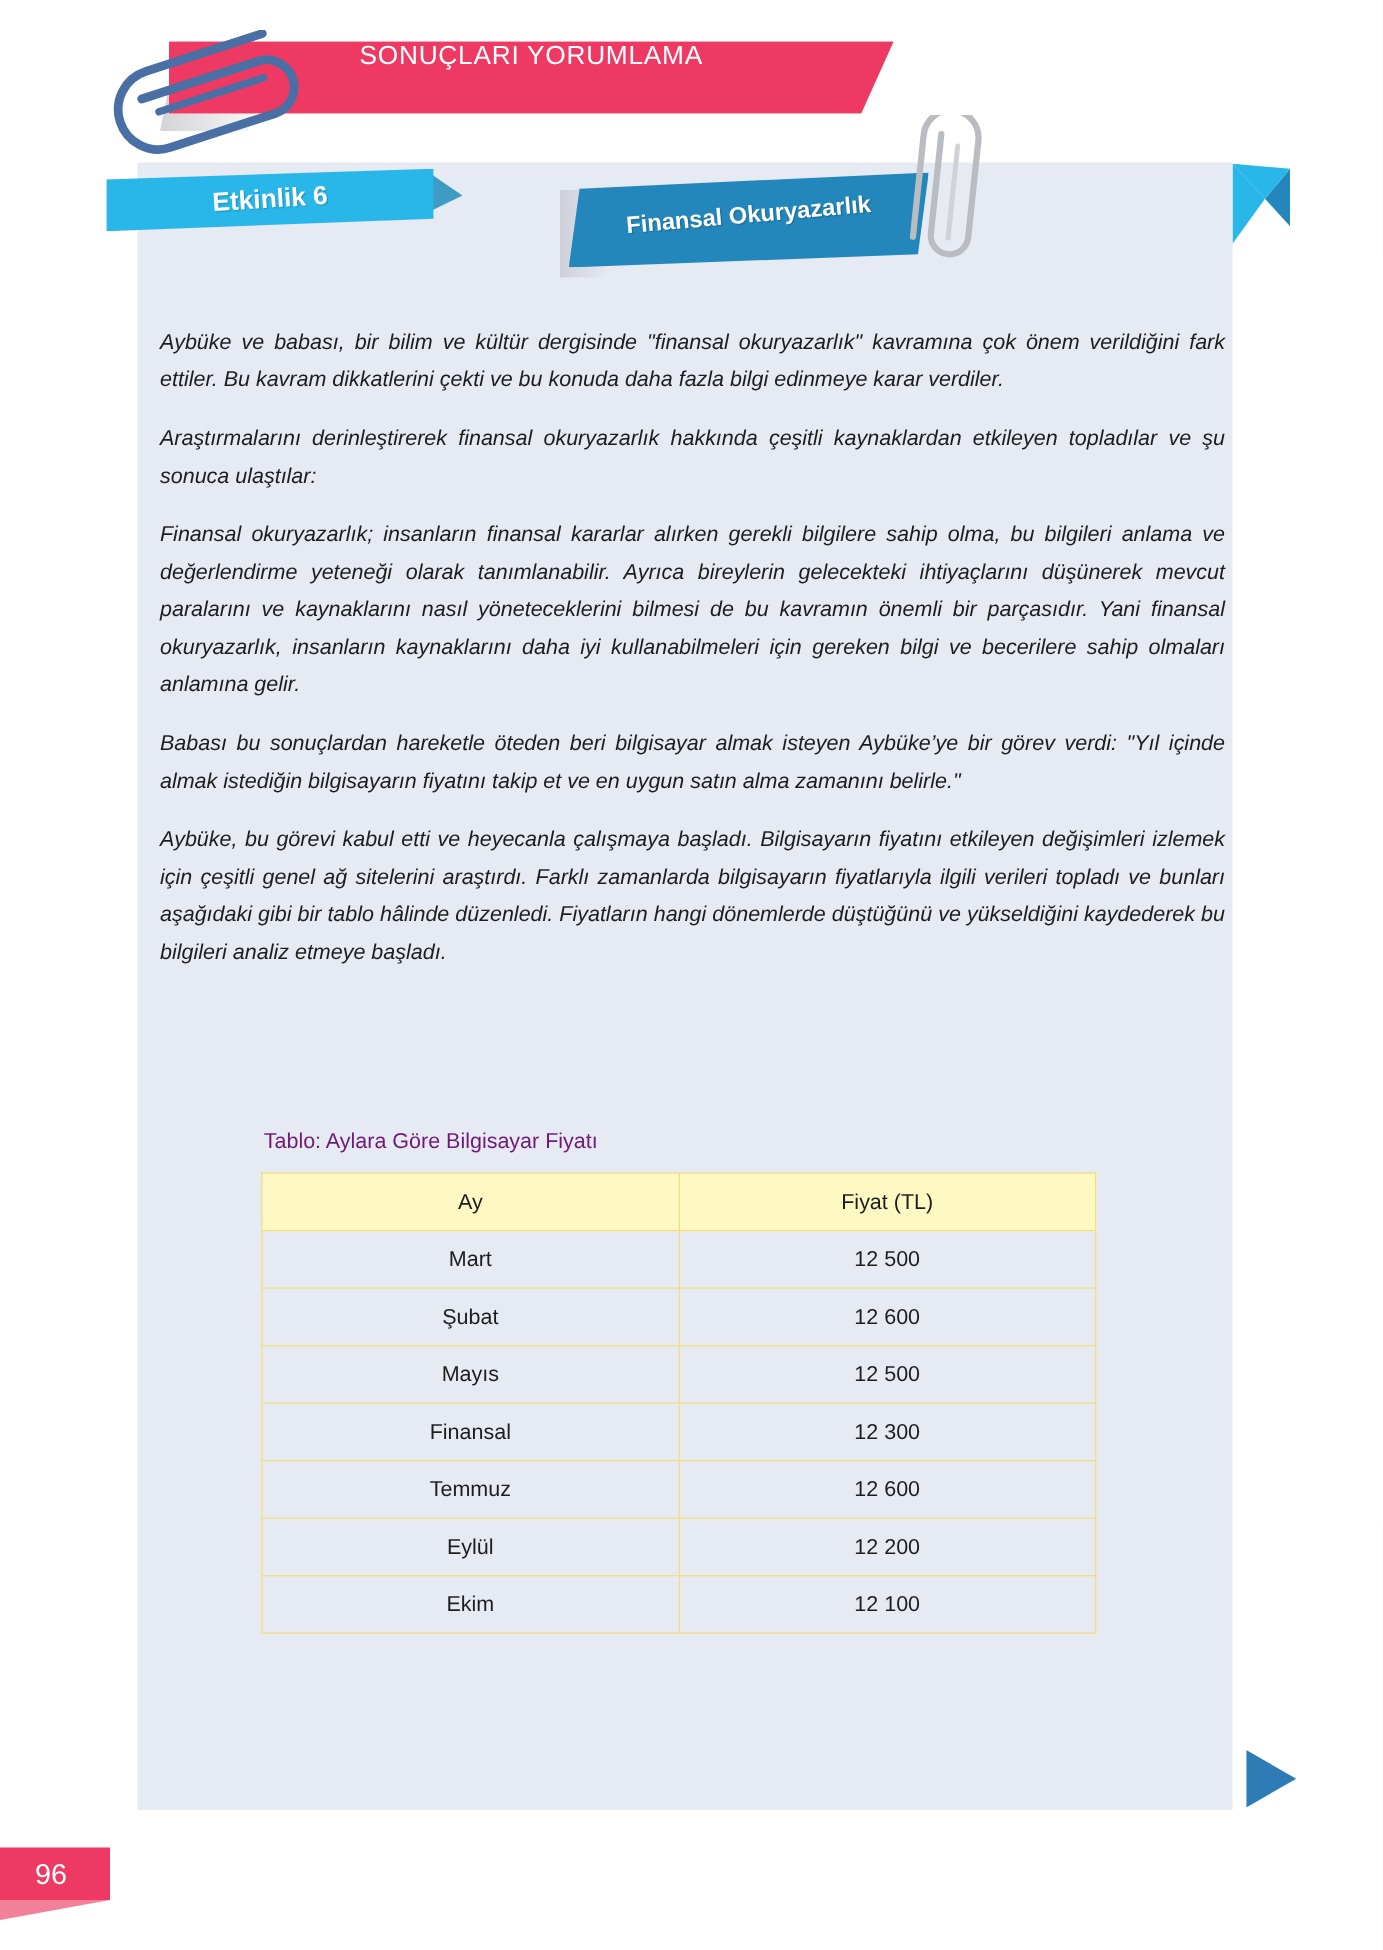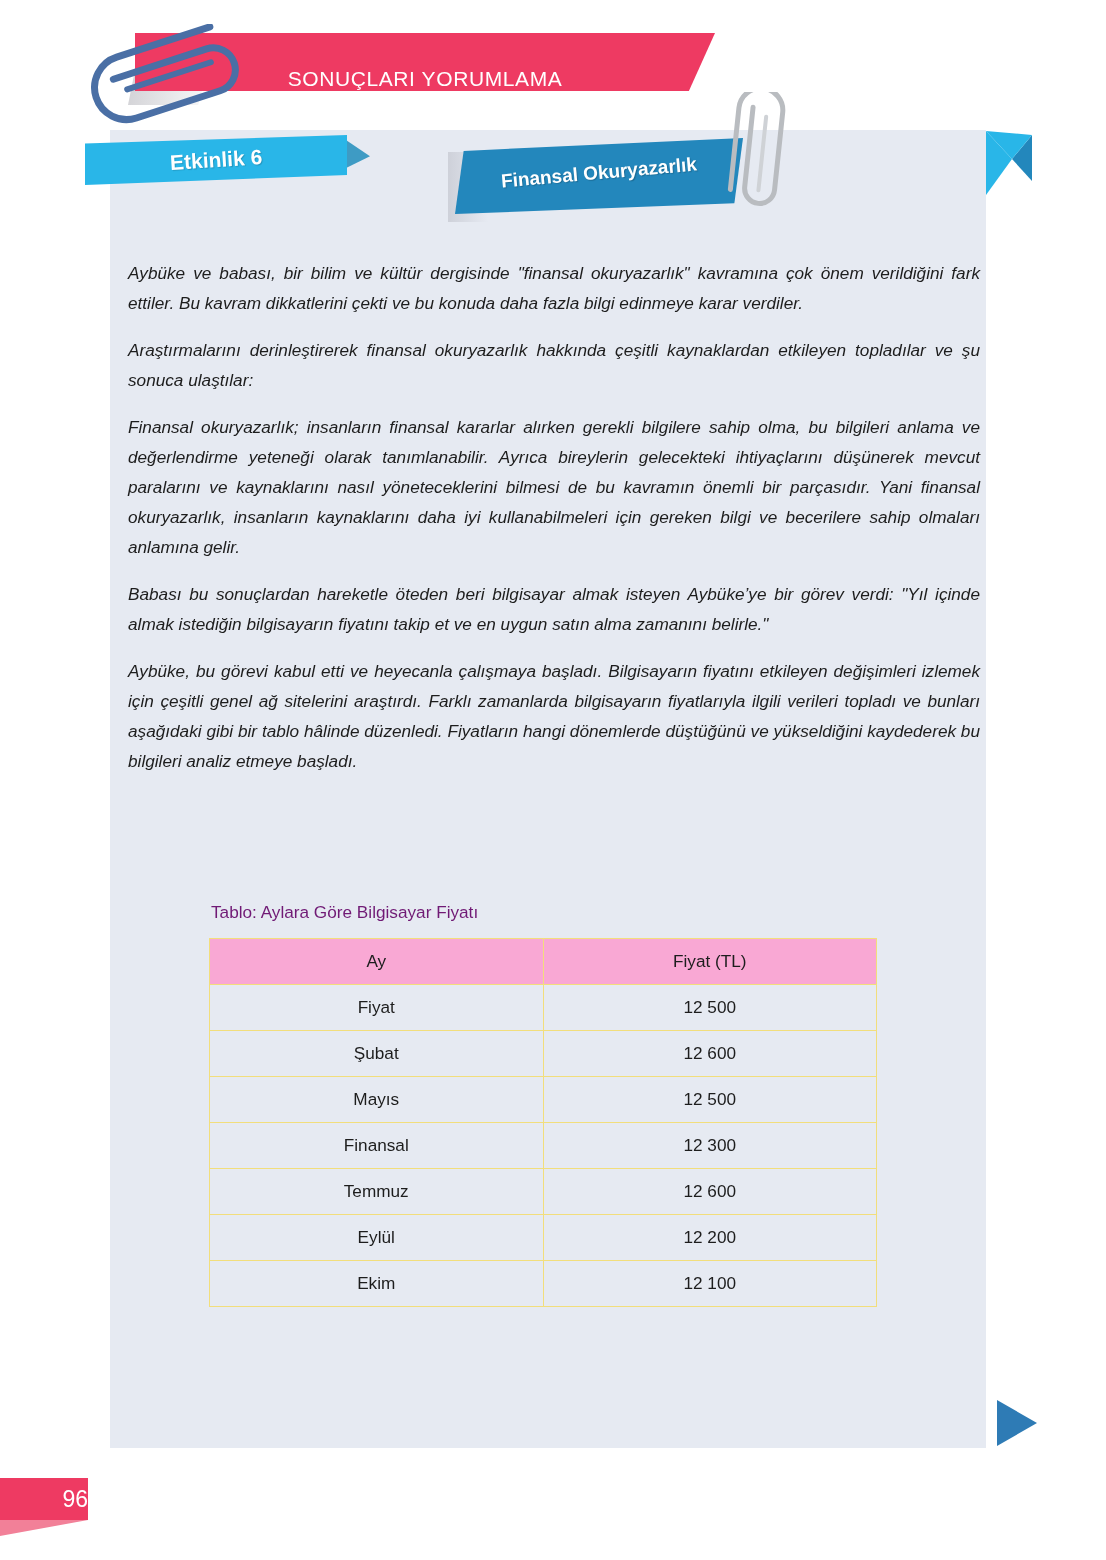--- a/index.html
+++ b/index.html
@@ -19,21 +19,21 @@
   
   .header-banner {
     position: absolute;
     left: 135px;
     top: 33px;
     width: 580px;
     height: 58px;
     background: #EE3A62;
     clip-path: polygon(0 0, 100% 0, 95.5% 100%, 0 100%);
     display: flex;
-    align-items: flex-end;
+    align-items: flex-start;
     justify-content: center;
     z-index: 6;
   }
   .header-banner-title {
     color: #ffffff;
     font-size: 21px;
     letter-spacing: 0.6px;
     white-space: nowrap;
   }
   .header-banner-shadow {
@@ -214,21 +214,21 @@
   .price-table td {
     border: 1px solid #F2DE7C;
     text-align: center;
     font-size: 17.2px;
     color: #1d1d1d;
     font-weight: normal;
     height: 45px;
     padding: 0;
   }
   .price-table th {
-    background: #f9a8d4;
+    background: #fef9c3;
   }
   .price-table td {
     background: transparent;
   }
   .col-month { width: 50%; }
   .col-price { width: 50%; }
 
   
   .page-num-wrap {
     position: absolute;
@@ -240,21 +240,21 @@
   }
   .page-num-bar {
     position: absolute;
     left: 0;
     top: 0;
     width: 88px;
     height: 42px;
     background: #EE3A62;
     display: flex;
     align-items: center;
-    justify-content: flex-end;
+    justify-content: flex-start;
   }
   .page-num-shadow {
     position: absolute;
     left: 0;
     top: 42px;
     width: 88px;
     height: 16px;
     background: #F28098;
     clip-path: polygon(0 0, 100% 0, 0 100%);
   }
@@ -326,21 +326,21 @@
 
 <table class="price-table">
   <thead>
     <tr>
       <th class="col-month">Ay</th>
       <th class="col-price">Fiyat (TL)</th>
     </tr>
   </thead>
   <tbody>
     <tr>
-      <td>Fiyat</td>
+      <td>Mart</td>
       <td>12 500</td>
     </tr>
     <tr>
       <td>Şubat</td>
       <td>12 600</td>
     </tr>
     <tr>
       <td>Mayıs</td>
       <td>12 500</td>
     </tr>

